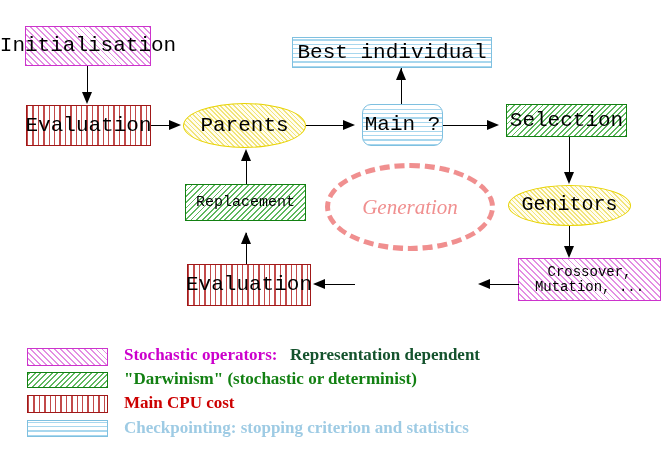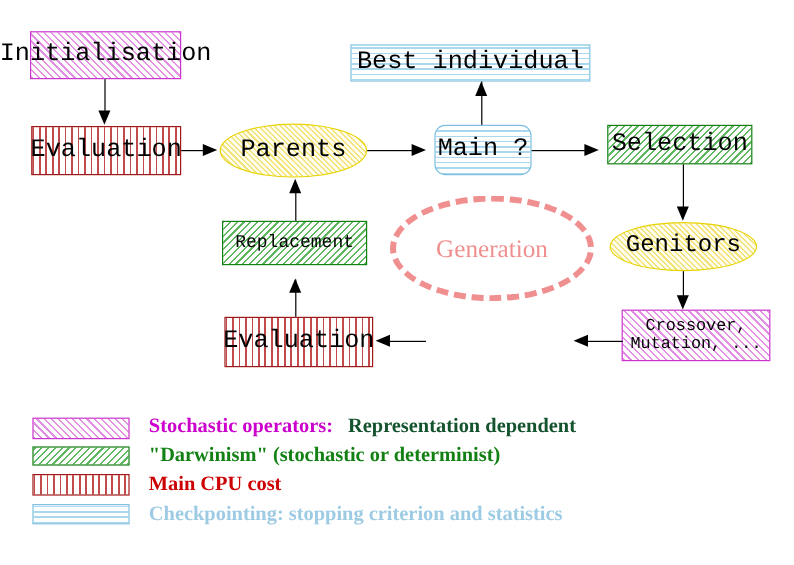--- a/index.html
+++ b/index.html
@@ -175,35 +175,35 @@
   </div>
 
   <div class="node fill-yellow ellipse" style="left:508px; top:185px; width:123px; height:41px; font-size:20px;">
     <span class="lbl">Genitors</span>
   </div>
 
   <div class="node fill-green" style="left:506px; top:104px; width:121px; height:33px; font-size:21px;">
     <span class="lbl">Selection</span>
   </div>
 
-  <div class="node fill-magenta" style="left:518px; top:258px; width:124px; height:43px; font-size:14px;">
+  <div class="node fill-magenta" style="left:518px; top:258px; width:143px; height:43px; font-size:14px;">
     <span class="lbl">Crossover,
 Mutation, ...</span>
   </div>
 
 
   <div class="node fill-red" style="left:187px; top:264px; width:124px; height:42px; font-size:21px;">
     <span class="lbl">Evaluation</span>
   </div>
 
   <div class="node fill-green" style="left:185px; top:184px; width:121px; height:37px; font-size:15px;">
     <span class="lbl">Replacement</span>
   </div>
 
-  <div class="generation" style="left:325px; top:163px; width:170px; height:88px; font-size:21px;">
+  <div class="generation" style="left:325px; top:163px; width:170px; height:88px; font-size:21px;font-style:italic;">
     <span class="lbl">Generation</span>
   </div>
 
   <div class="line-v" style="left:87px; top:66px; height:27px;"></div>
   <div class="arrow arrow-d" style="left:81.5px; top:92px;"></div>
 
   <div class="line-h" style="left:151px; top:125px; width:20px;"></div>
   <div class="arrow arrow-r" style="left:169px; top:119.5px;"></div>
 
   <div class="line-h" style="left:306px; top:125px; width:38px;"></div>

